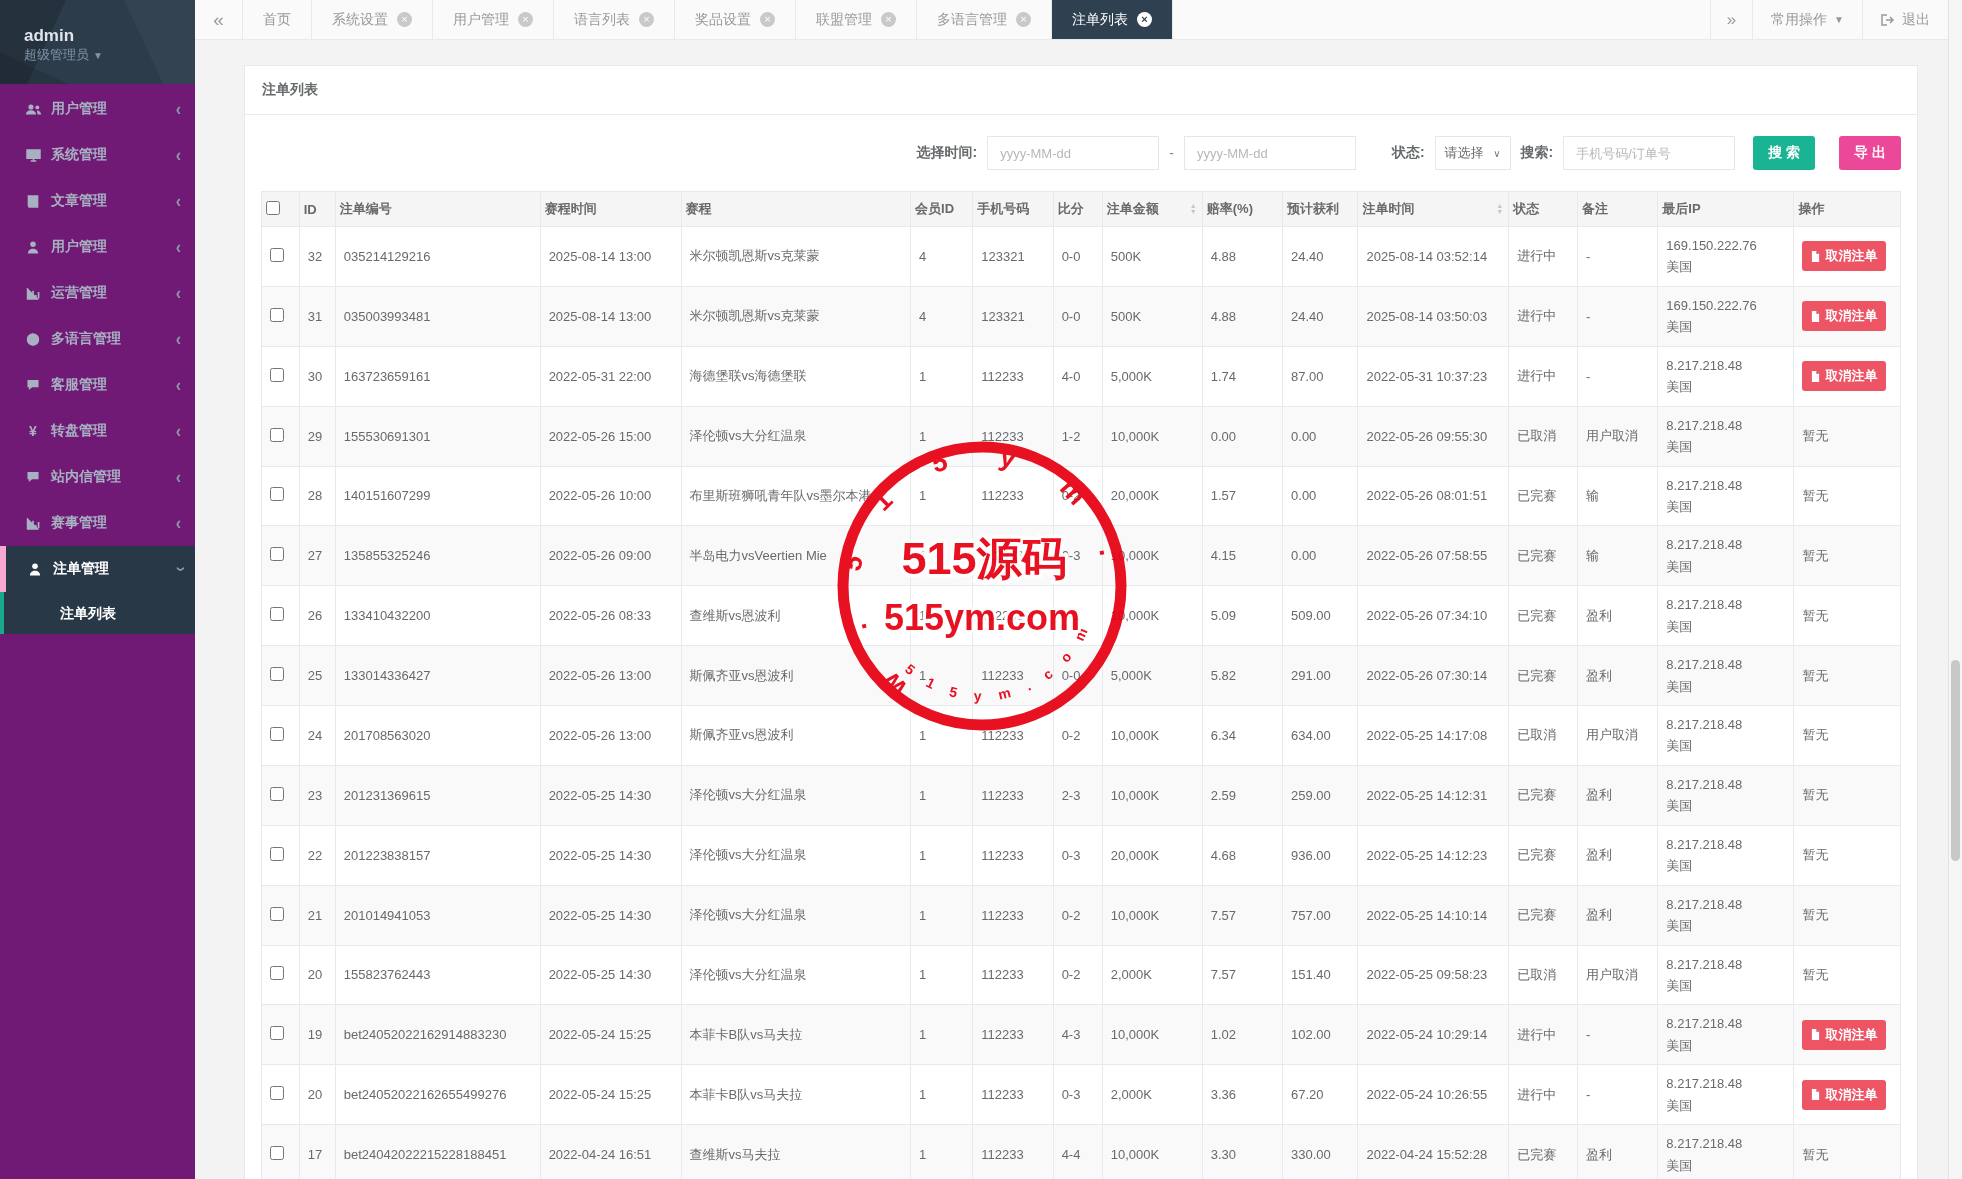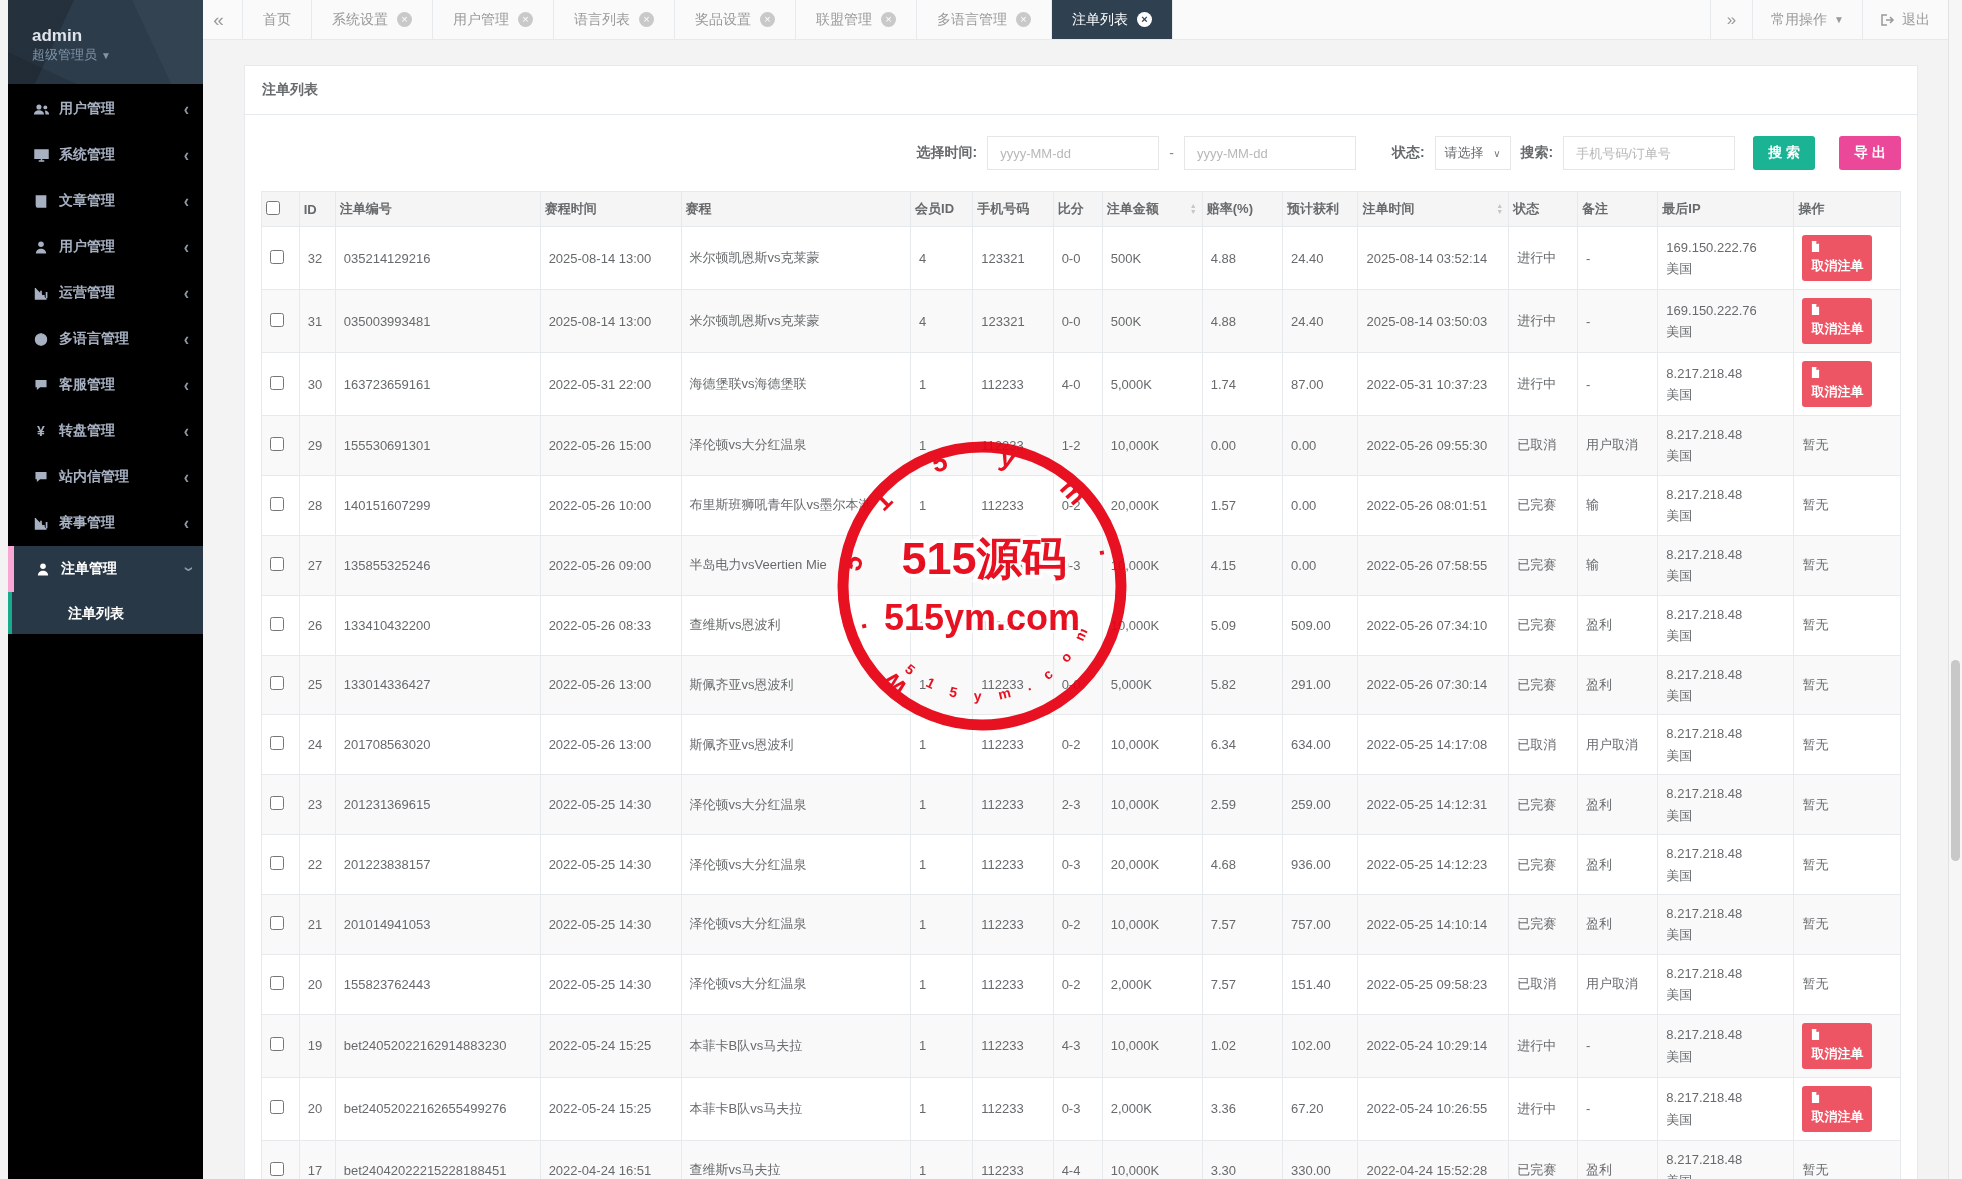--- a/index.html
+++ b/index.html
@@ -1,20 +1,20 @@
 <!DOCTYPE html>
 <html><head>
 <meta charset="utf-8">
 <style>
   * { box-sizing: border-box; }
   html,body { margin:0; padding:0; width:1962px; height:1179px; overflow:hidden;
     background:#f3f3f4; font-family:"Liberation Sans","DejaVu Sans",sans-serif; }
 
   
-  .sidebar { position:absolute; left:8px; top:0; bottom:0; width:195px; background:#000000; z-index:5; }
+  .sidebar { position:absolute; left:0; top:0; bottom:0; width:195px; background:#701a75; z-index:5; }
   .profile { padding:26px 24px 20px; background-color:#2c3c4b;
     background-image:
       linear-gradient(115deg, rgba(0,0,0,.18) 0 28%, transparent 28.5%),
       linear-gradient(245deg, rgba(255,255,255,.035) 0 30%, transparent 30.5%),
       linear-gradient(25deg, rgba(0,0,0,.12) 0 18%, transparent 18.5%); }
   .profile .uname { color:#dfe4ed; font-size:17px; font-weight:bold; }
   .profile .urole { color:#8095a8; font-size:13px; cursor:pointer; }
   .profile .urole .caret { font-size:10px; margin-left:4px; }
   .nav { margin-top:2px; }
   .nav-item { height:46px; display:flex; align-items:center; padding:0 14px 0 24px;
@@ -73,21 +73,21 @@
   .grid th, .grid td { border:1px solid #e7eaec; padding:8px; vertical-align:middle; text-align:left;
     overflow:hidden; }
   .grid th { background:#f5f5f6; font-weight:bold; height:35px; padding:6px 4px; position:relative; }
   .grid td { height:57px; }
   .grid tbody tr:nth-child(even) td { background:#f9f9f9; }
   .grid input[type=checkbox] { width:14px; height:14px; margin:0; cursor:pointer; }
   .sort { position:absolute; right:5px; top:50%; transform:translateY(-50%); display:flex;
     flex-direction:column; line-height:6px; font-size:7px; color:#c6c6c6; cursor:pointer; }
   .ip-line { line-height:1.65; }
   .cancel-btn { background:#ed5565; color:#fff; border:none; border-radius:3px; padding:6px 9px;
-    font-size:13px; cursor:pointer; display:inline-flex; align-items:flex-start; gap:5px; white-space:nowrap; font-weight:600;flex-direction:column; }
+    font-size:13px; cursor:pointer; display:inline-flex; align-items:center; gap:5px; white-space:nowrap; font-weight:600; }
 
   
   .scroll-track { position:absolute; top:0; right:0; width:14px; height:100%; background:#f6f6f6;
     border-left:1px solid #e2e2e2; z-index:6; }
   .scroll-thumb { position:absolute; left:2px; right:2px; top:56%; height:17%;
     background:#c8c8c8; border-radius:6px; cursor:pointer; }
 
   
   .stamp { position:absolute; left:800px; top:404px; width:364px; height:364px; z-index:50;
     pointer-events:none; opacity:.93; }

